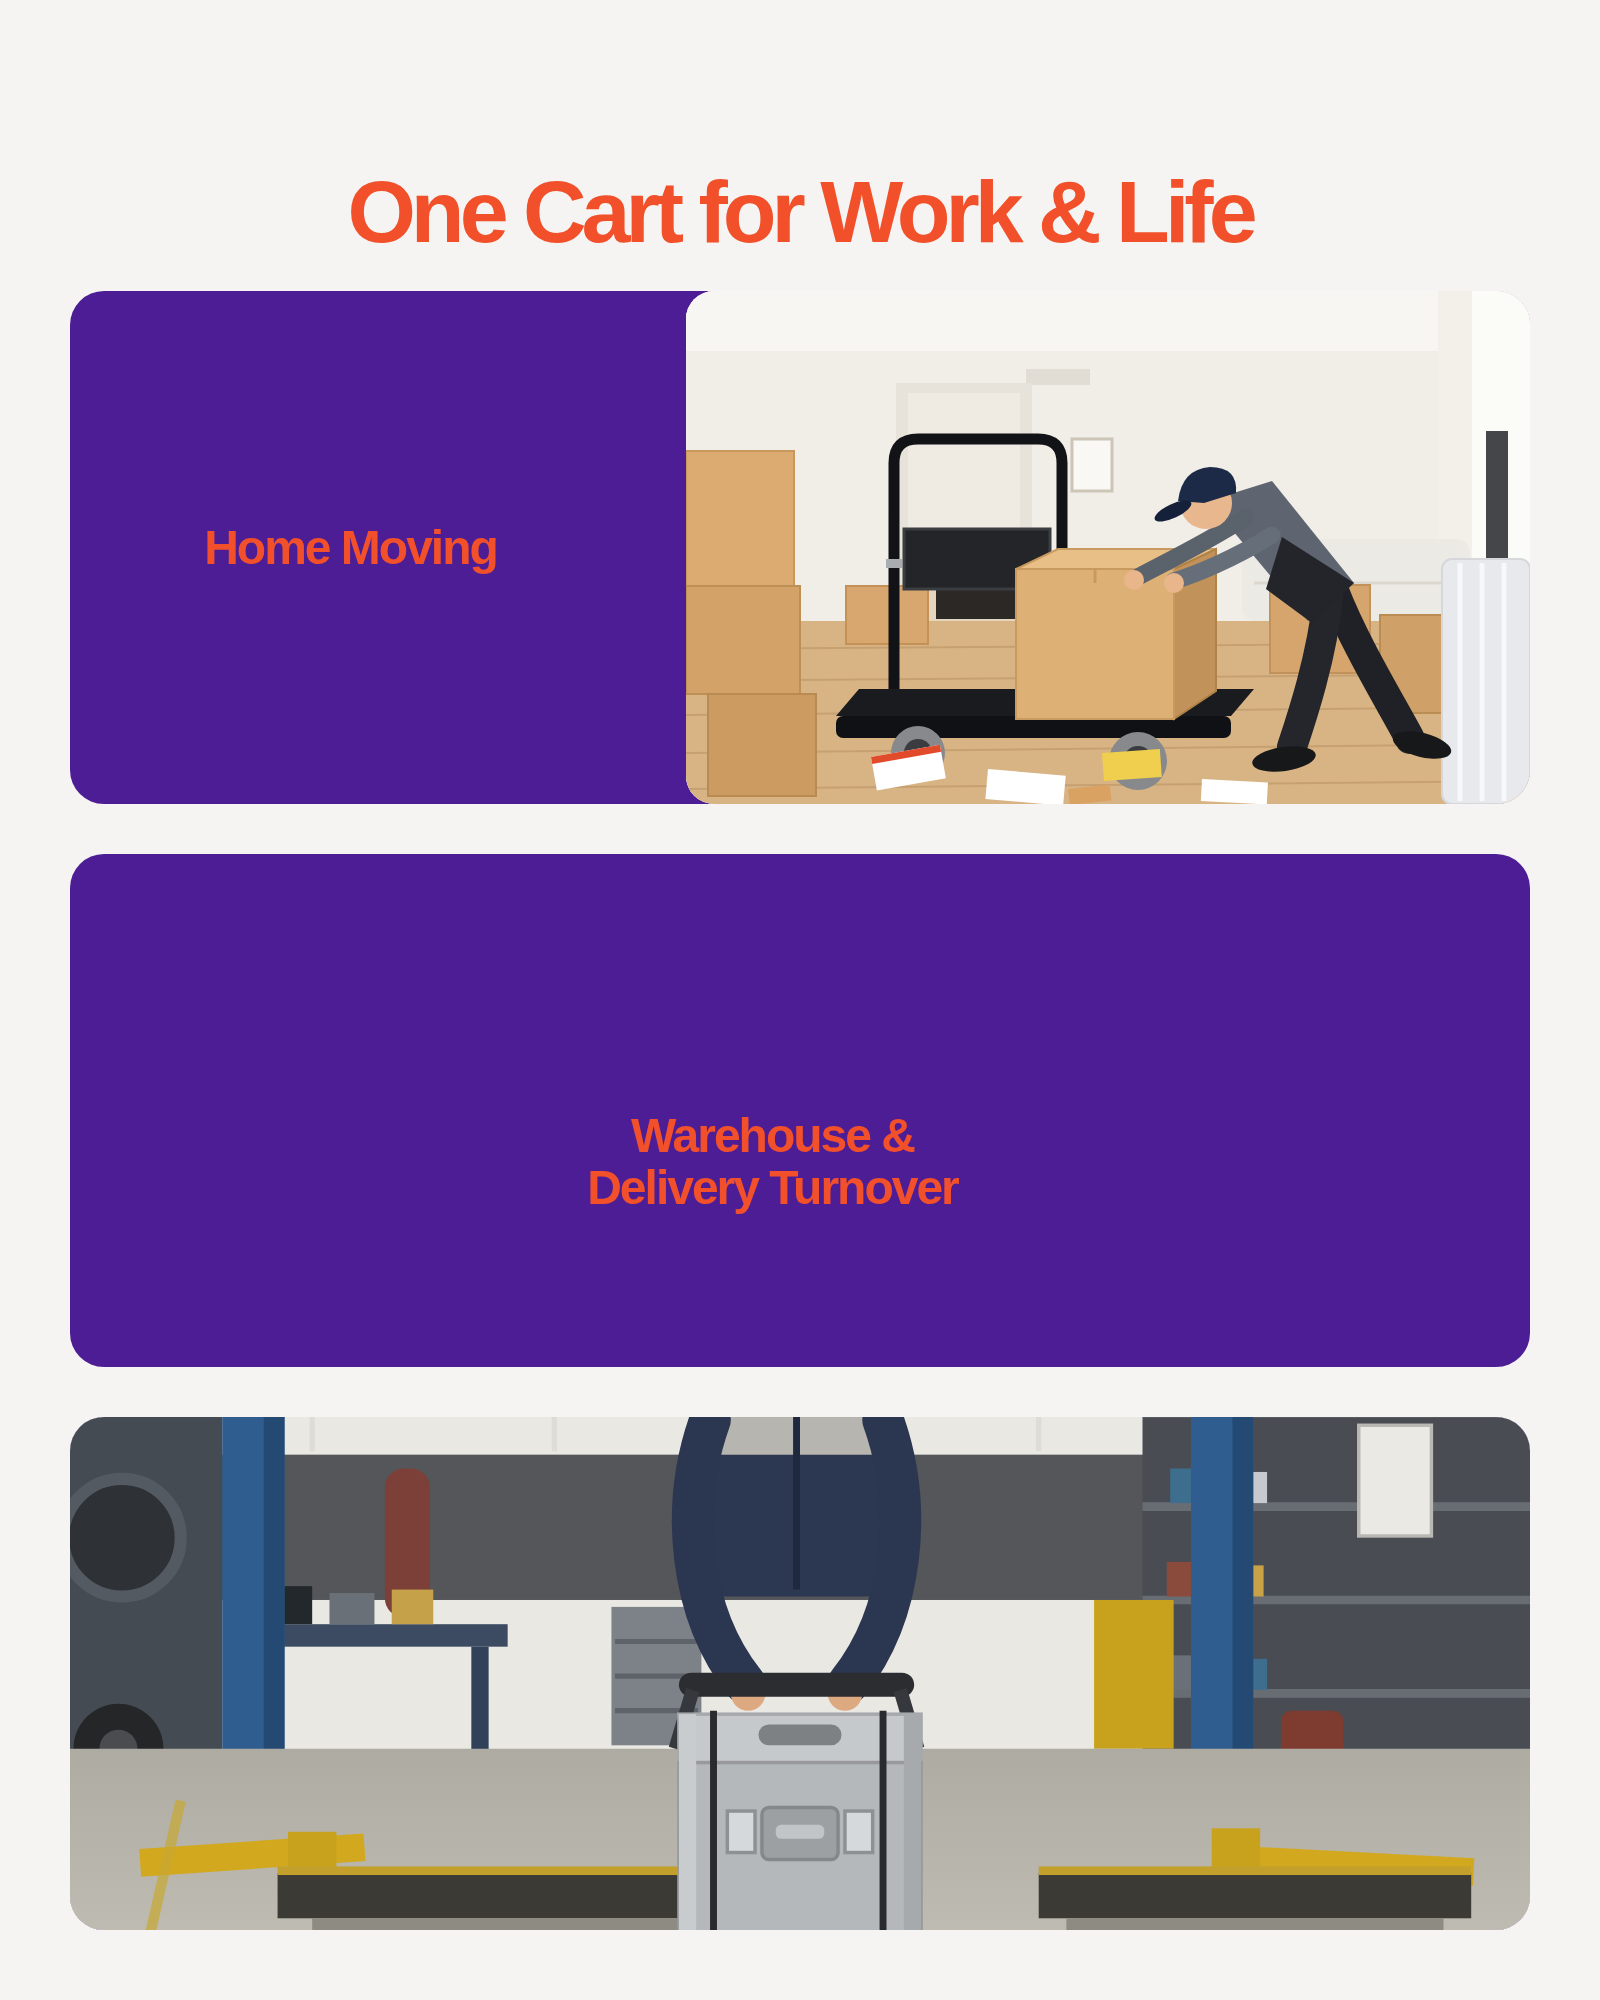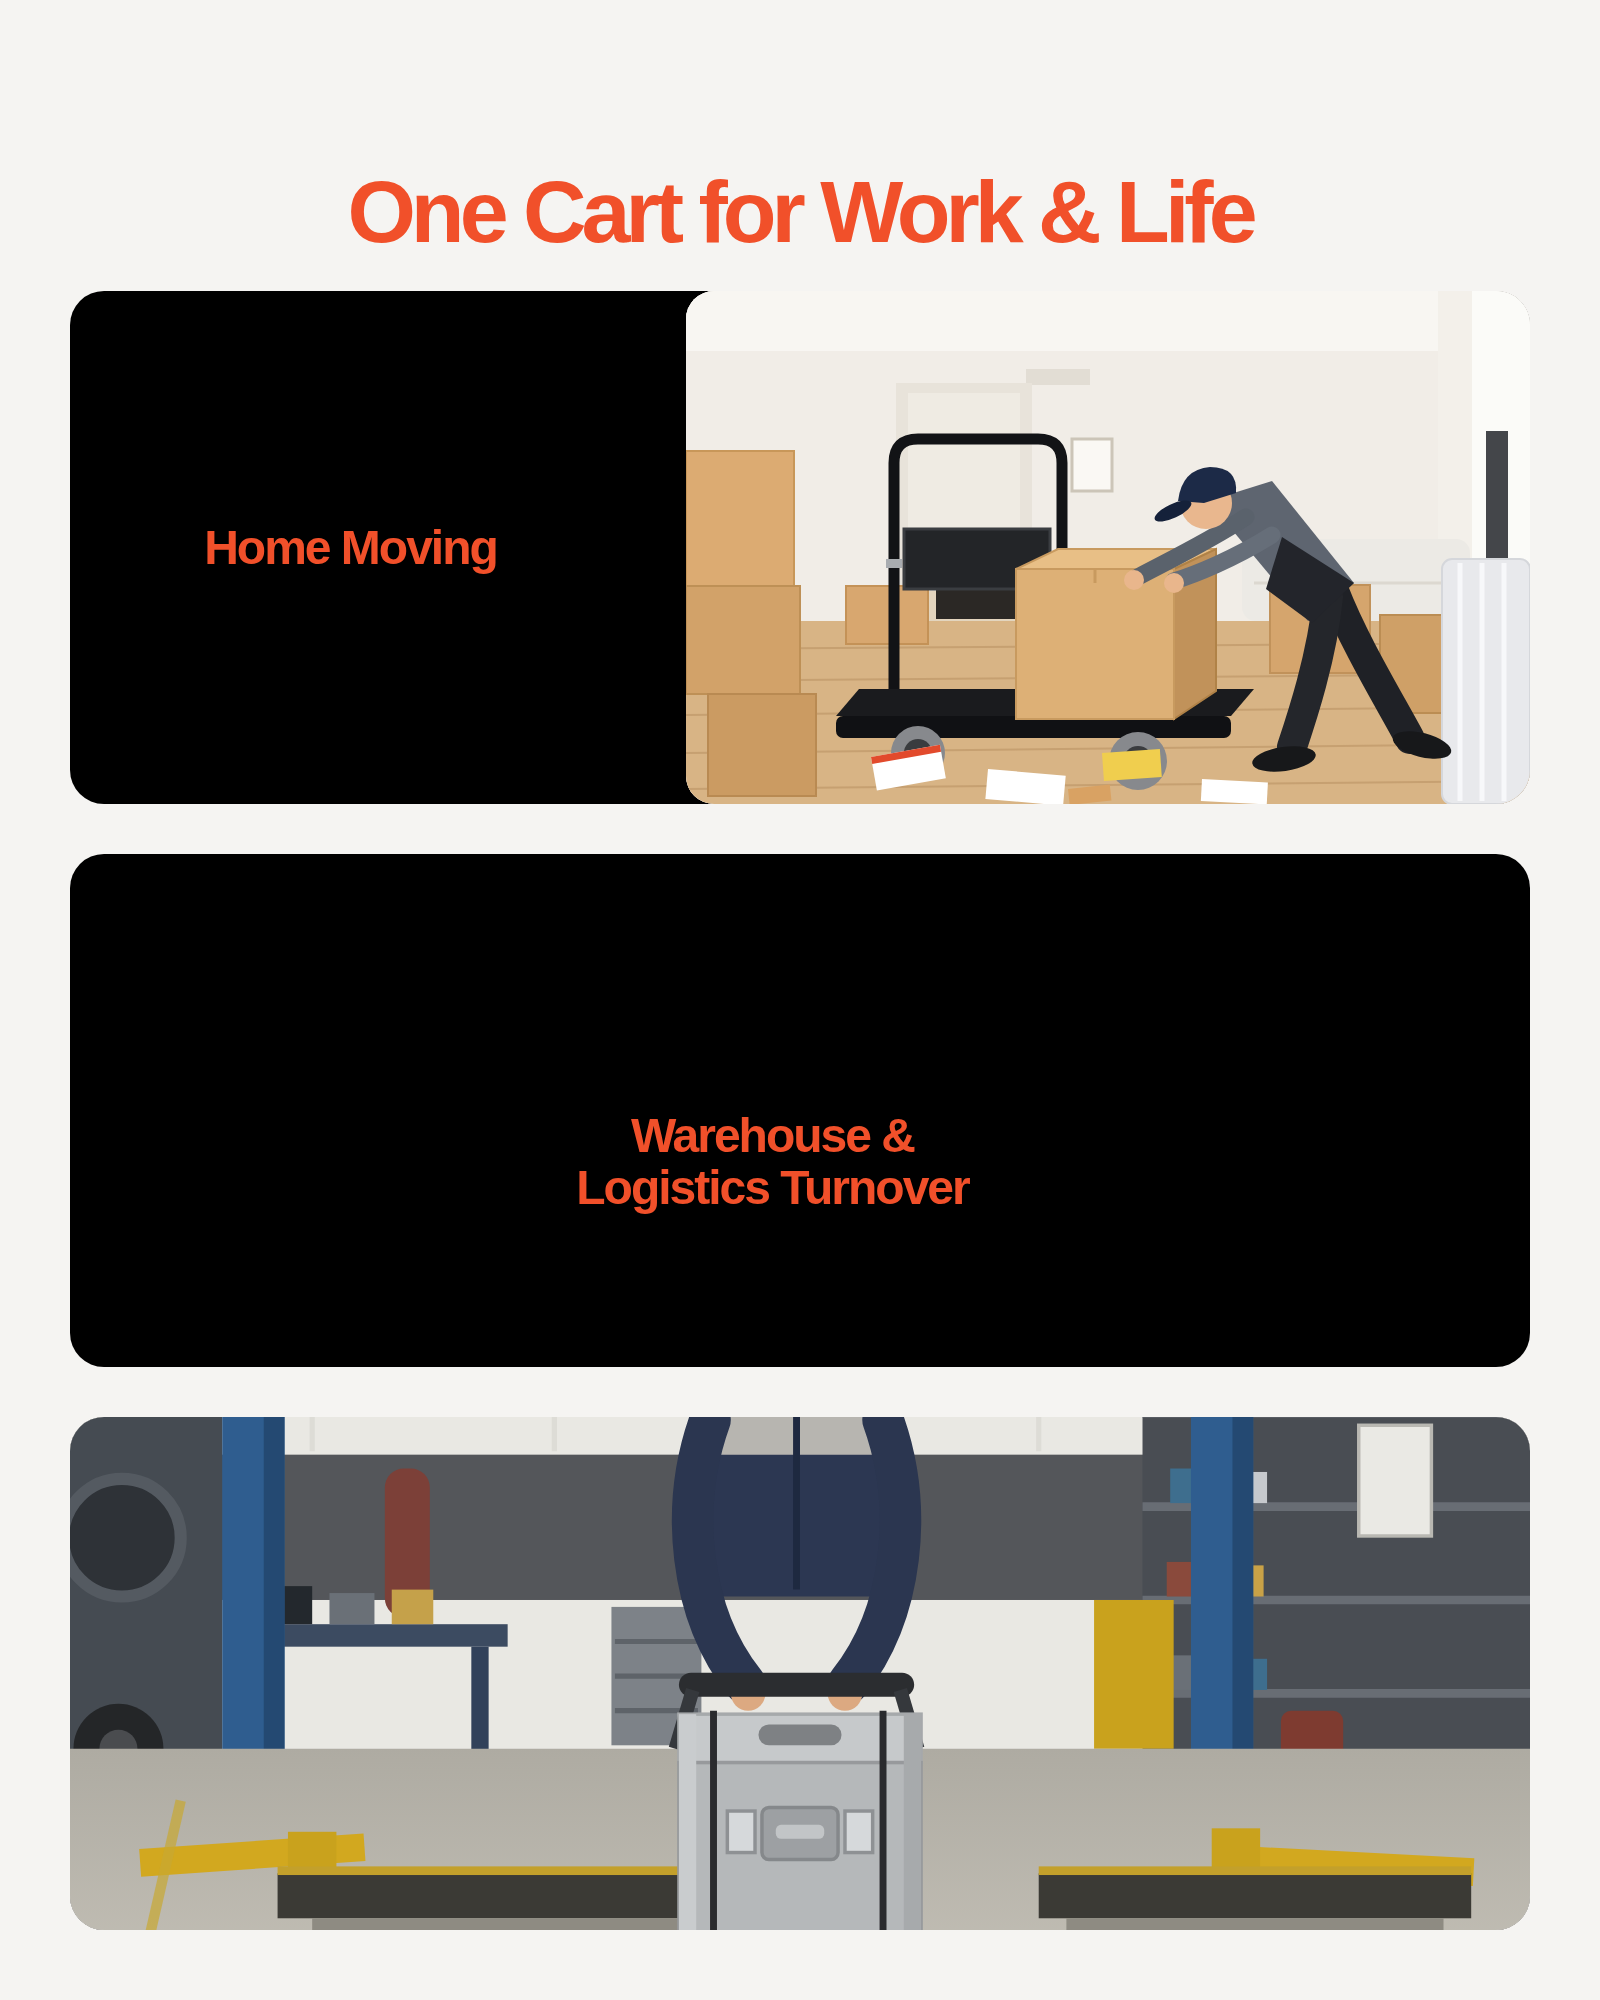--- a/index.html
+++ b/index.html
@@ -16,21 +16,21 @@
     font-size:88px;
     line-height:88px;
     font-weight:700;
     letter-spacing:-5px;
     color:#F1502A;
     white-space:nowrap;
   }
   .cards { margin:35px 70px 0 70px; }
   .card {
     height:513px;
-    background:#000000;
+    background:#4c1d95;
     border-radius:34px;
     display:flex;
     overflow:hidden;
   }
   .card + .card { margin-top:50px;flex-direction:column; }
   .card-text {
     flex:0 0 616px;
     display:flex;
     align-items:center;
     justify-content:center;
@@ -157,21 +157,21 @@
             <rect x="382" y="498" width="42" height="16" fill="#D9A263" transform="rotate(-6 382 498)"></rect>
           </g>
         </svg>
       </figure>
     </section>
 
     <section class="card">
       <div class="card-text">
         <h2 class="card-heading">
           <span class="line">Warehouse &amp;</span>
-          <span class="line">Logistics Turnover</span>
+          <span class="line">Delivery Turnover</span>
         </h2>
       </div>
       <figure class="card-photo">
         <svg viewBox="0 0 844 513" preserveAspectRatio="xMidYMid slice">
           <defs>
             <linearGradient id="floor2" x1="0" y1="0" x2="0" y2="1">
               <stop offset="0" stop-color="#C9CBC8"></stop>
                 <stop offset="1" stop-color="#AFB2AF"></stop>
             </linearGradient>
           </defs>

